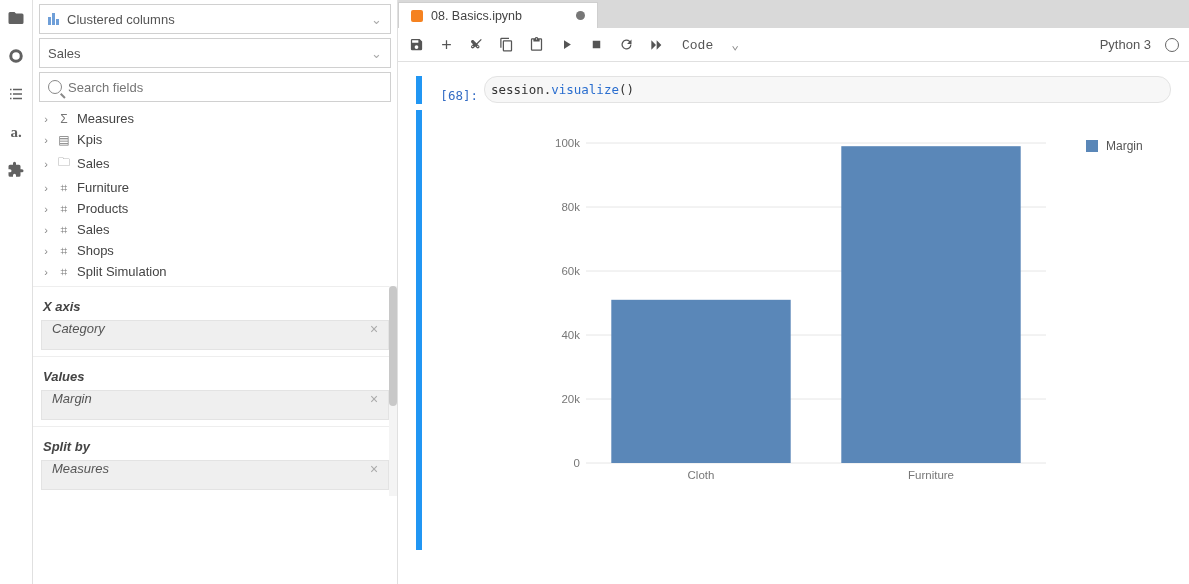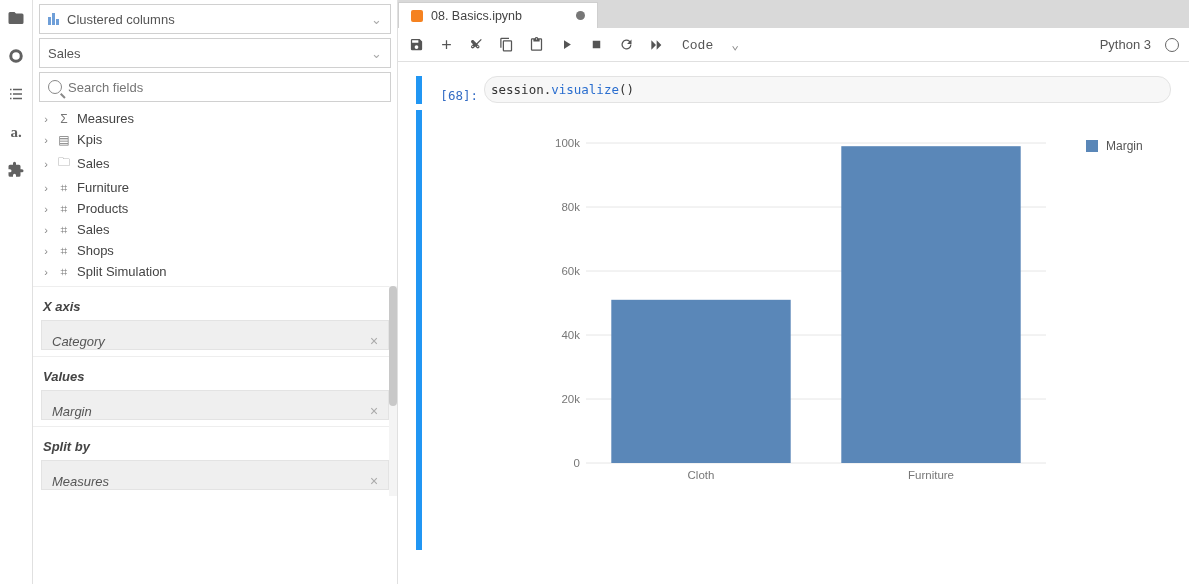--- a/index.html
+++ b/index.html
@@ -13,21 +13,21 @@
   .chart-icon span { width: 3px; background: #6f9fd8; }
   .search-row { height: 30px; margin: 4px 6px 0 6px; border: 1px solid #d0d0d0; display: flex; align-items: center; padding: 0 8px; gap: 6px; }
   .search-row input { border: none; outline: none; flex: 1; font-size: 13px; color: #0369a1; }
   .mag { width: 14px; height: 14px; border: 1.5px solid #888; border-radius: 50%; position: relative; }
   .mag::after { content: ""; position: absolute; width: 6px; height: 1.5px; background: #888; bottom: -3px; right: -5px; transform: rotate(45deg); }
   .tree { padding: 6px 8px 4px 8px; }
   .tree-item { display: flex; align-items: center; gap: 6px; padding: 3px 0; font-size: 13px; color: #444; cursor: pointer; }
   .tree-item .arrow { color: #888; font-size: 11px; width: 10px; text-align: center; }
   .tree-item .glyph { width: 14px; text-align: center; color: #777; font-size: 12px; }
   .section-heading { font-size: 13px; font-weight: 600; color: #444; padding: 12px 10px 6px 10px; border-top: 1px solid #eee; }
-  .chip-row { margin: 0 8px 6px 8px; background: #efefef; border: 1px solid #e3e3e3; height: 30px; display: flex; align-items: flex-end; padding: 0 10px; color: #555; position: relative; }
+  .chip-row { margin: 0 8px 6px 8px; background: #efefef; border: 1px solid #e3e3e3; height: 30px; display: flex; align-items: flex-start; padding: 0 10px; color: #555; position: relative; }
   .chip-row .x { margin-left: auto; color: #aaa; cursor: pointer; font-size: 14px; }
   .sidebar-lower { position: relative; }
   .sb-scroll { position: absolute; right: 0; top: 0; bottom: 0; width: 8px; background: #f4f4f4; }
   .sb-thumb { position: absolute; width: 8px; background: #c8c8c8; border-radius: 4px; }
 
   .main { flex: 1; display: flex; flex-direction: column; }
   .tabbar { height: 28px; background: #d9d9d9; display: flex; align-items: flex-end; }
   .tab { height: 26px; background: #fff; border: 1px solid #cfcfcf; border-bottom: none; display: flex; align-items: center; padding: 0 12px; gap: 8px; font-size: 12.5px; color: #444; min-width: 200px; }
   .tab .logo { width: 12px; height: 12px; background: #f58220; border-radius: 2px; }
   .tab .dirty { width: 9px; height: 9px; border-radius: 50%; background: #777; margin-left: auto; }

